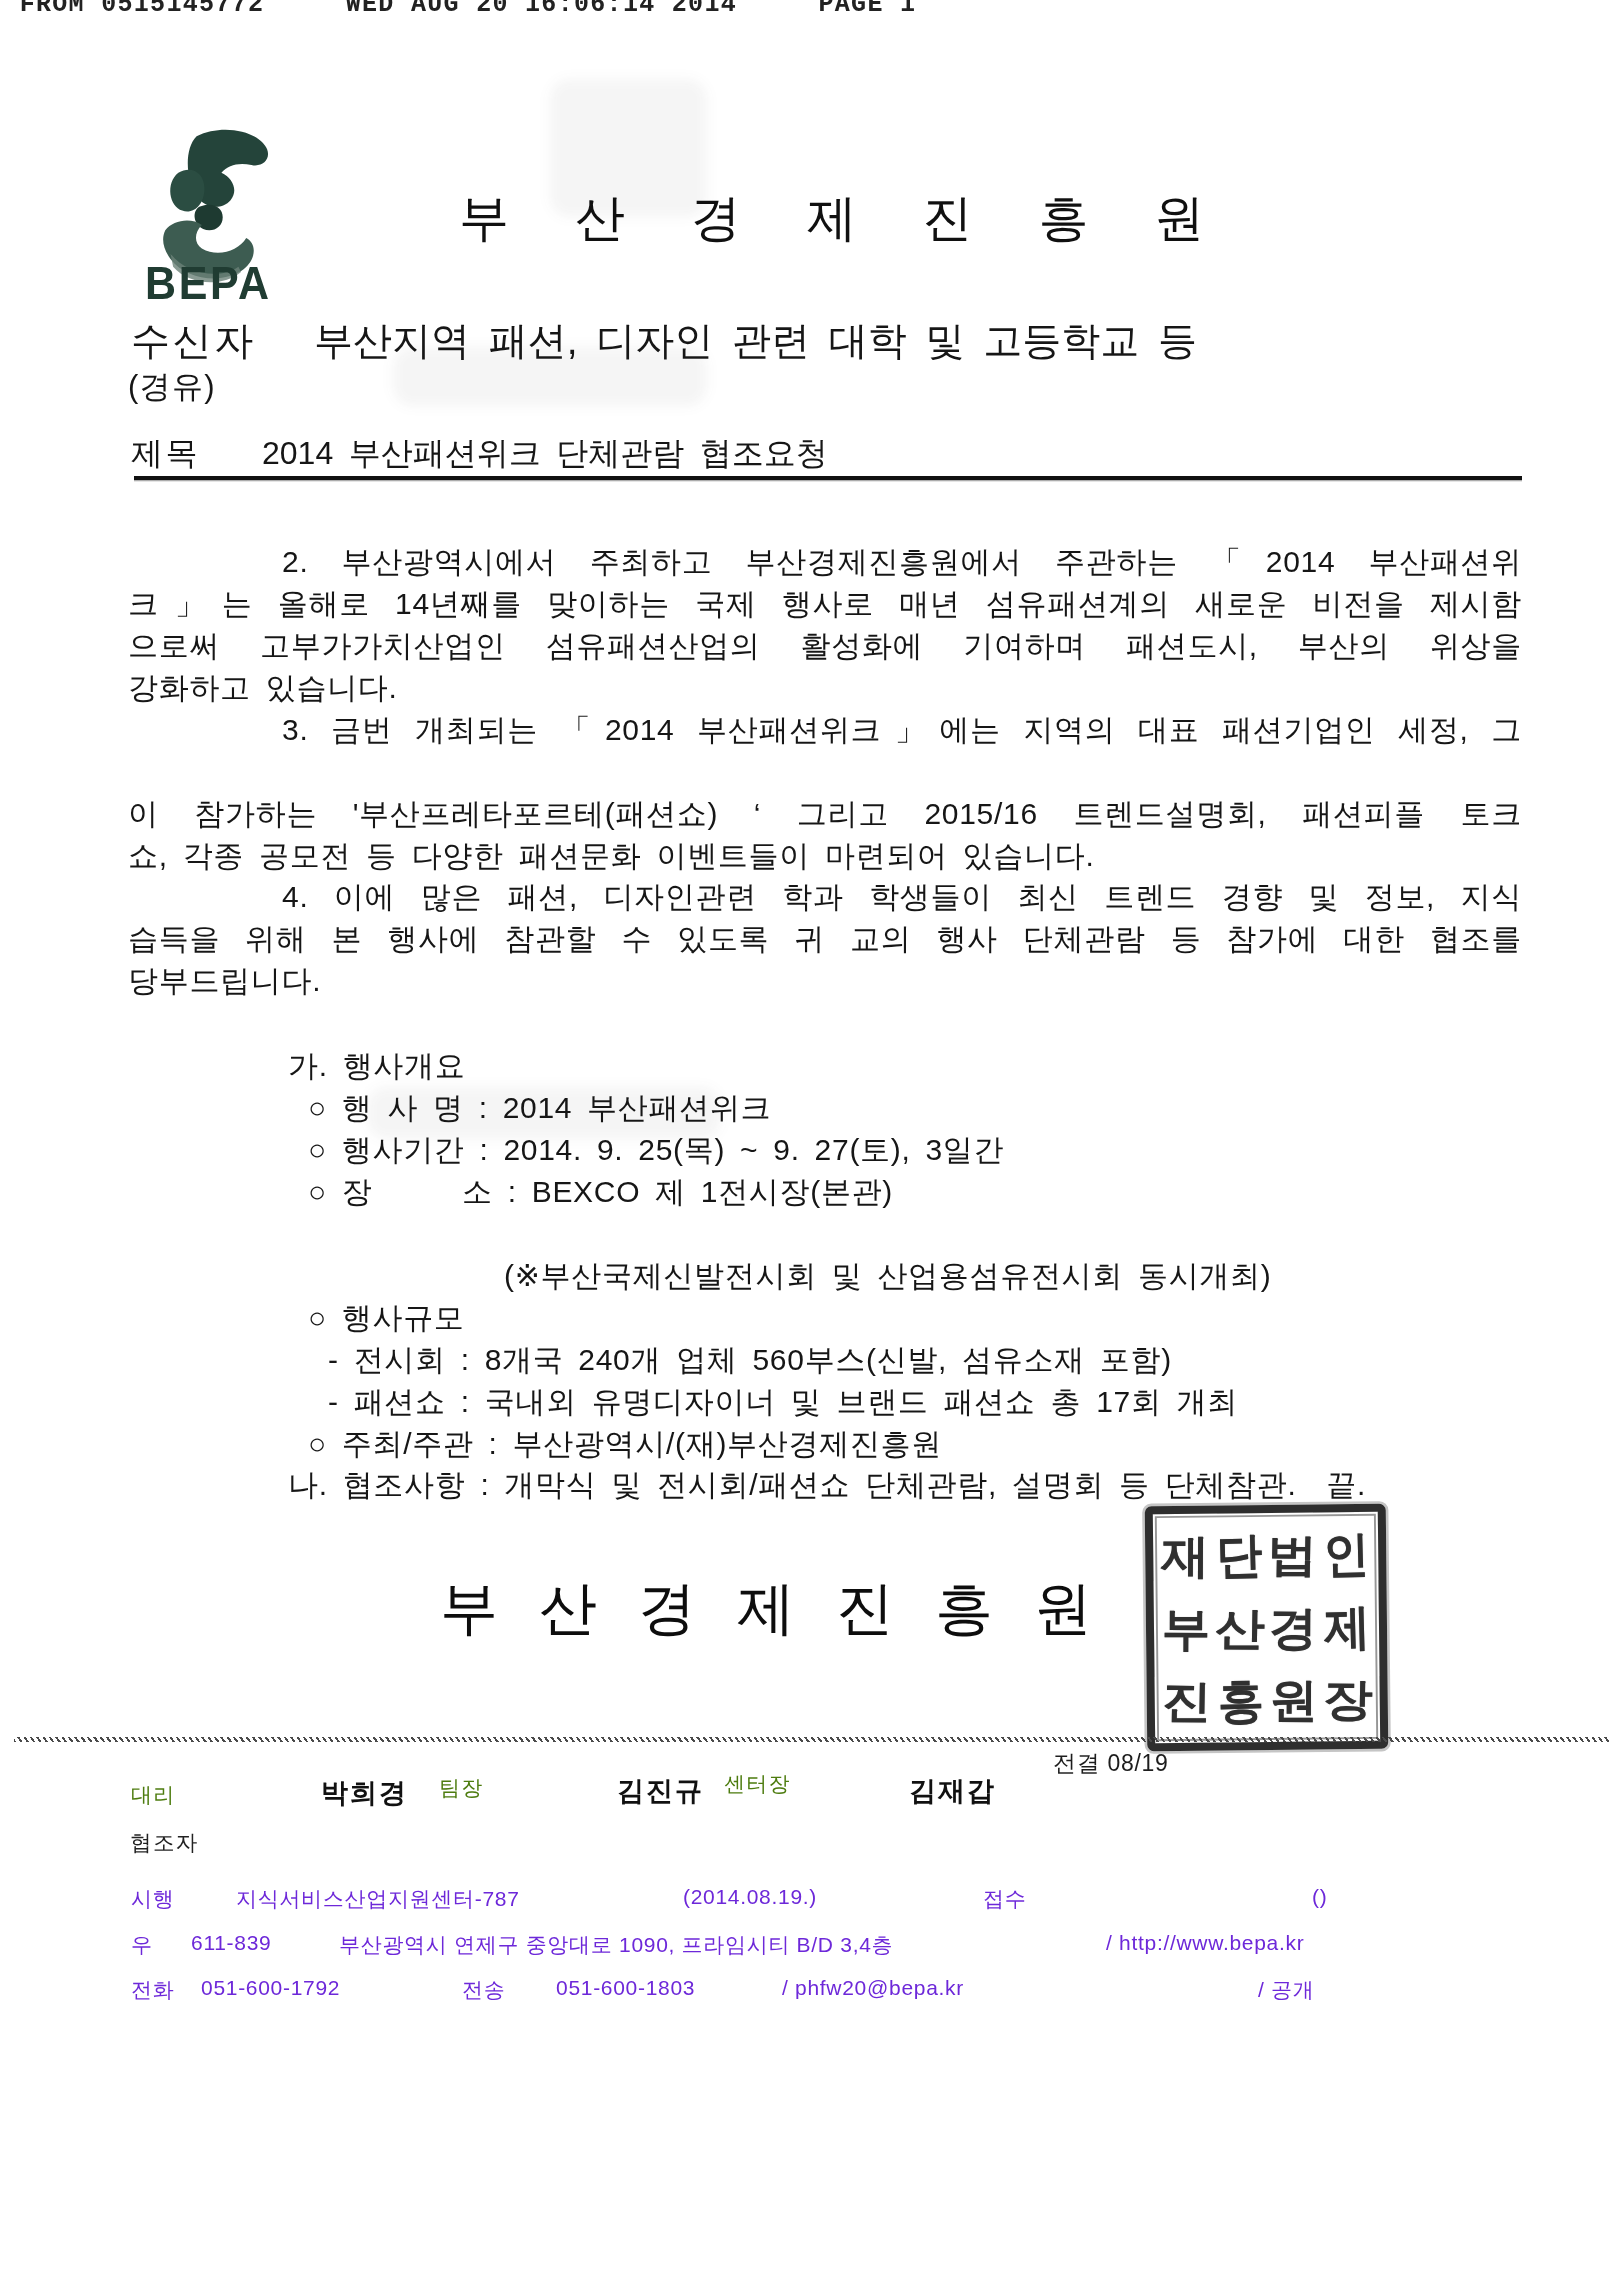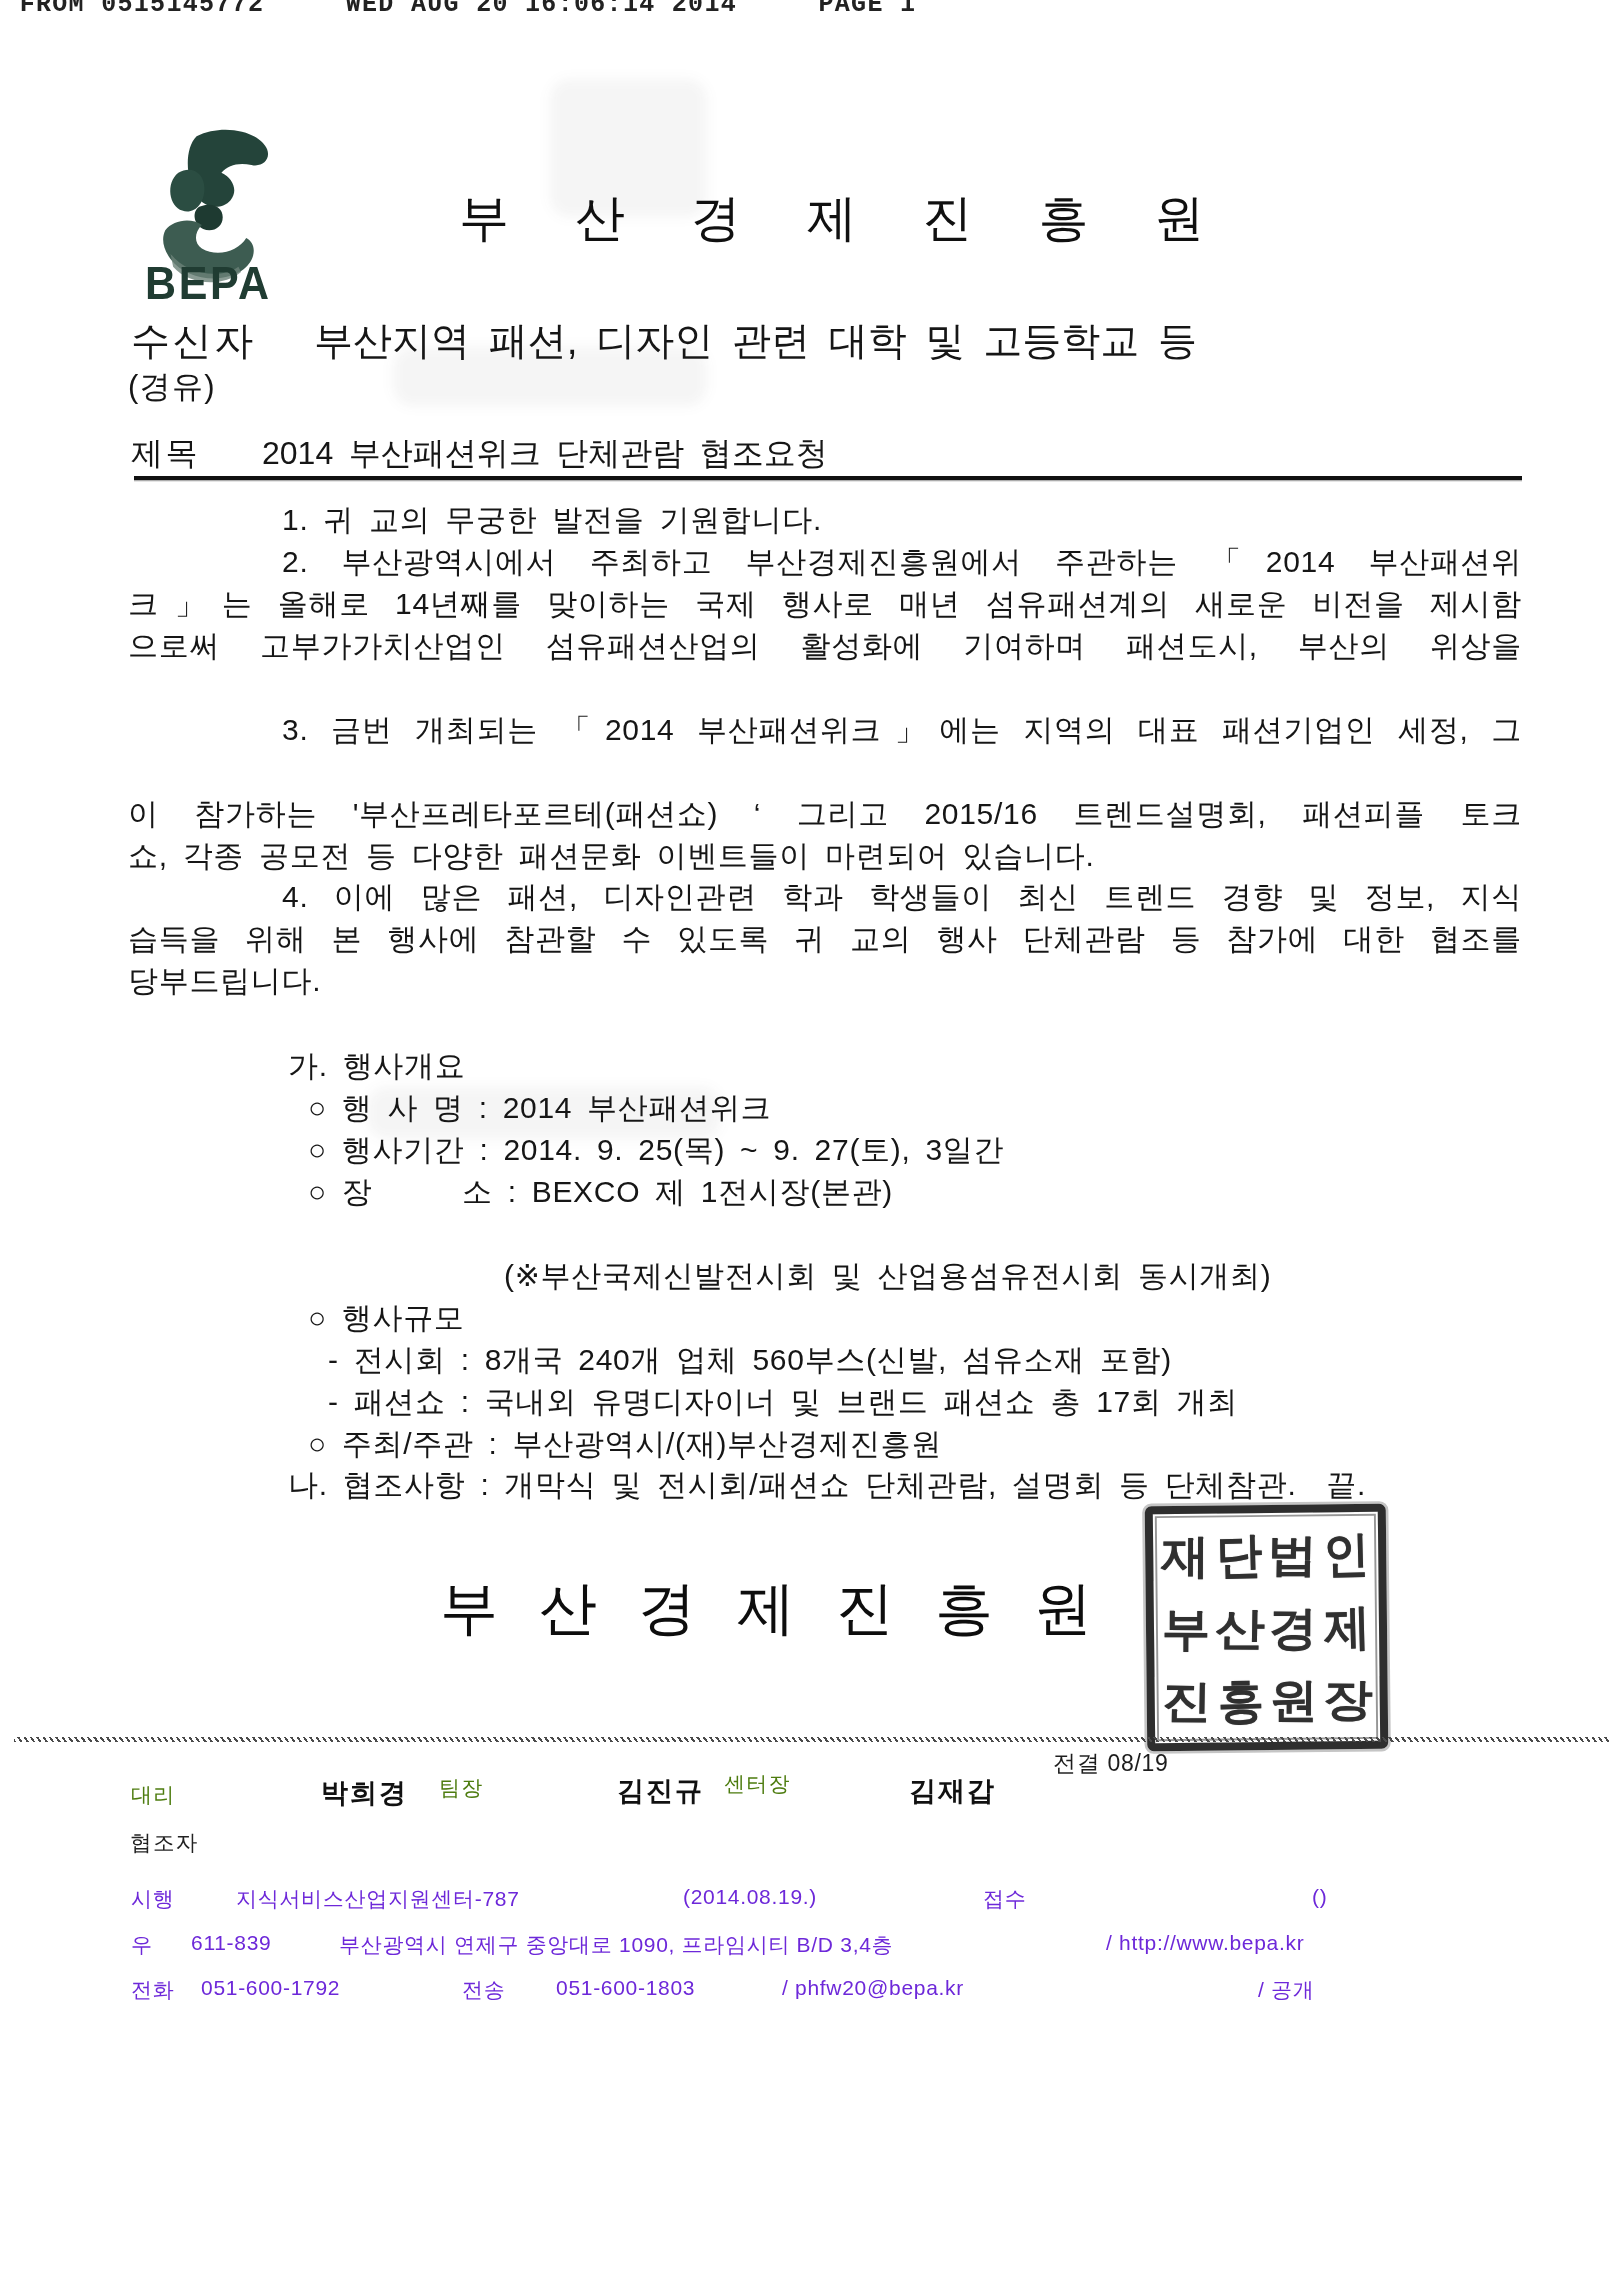--- a/index.html
+++ b/index.html
@@ -86,24 +86,24 @@
   <div class="logo-acronym">BEPA</div>
 
   <div class="org-title">부 산 경 제 진 흥 원</div>
 
   <div class="recipient-row"><span class="lbl">수신자</span><span>부산지역 패션, 디자인 관련 대학 및 고등학교 등</span></div>
   <div class="via-row">(경유)</div>
 
   <div class="subject-row"><span class="lbl">제목</span><span>2014 부산패션위크 단체관람 협조요청</span></div>
   <div class="subject-rule"></div>
 
-  <div class="bl indent" style="top:501px;">1. 귀 교의 무궁한 발전을 기원합니다.</div>
   <div class="bl indent j" style="top:543px;">2. 부산광역시에서 주최하고 부산경제진흥원에서 주관하는 「2014 부산패션위</div>
   <div class="bl j" style="top:585px;">크」는 올해로 14년째를 맞이하는 국제 행사로 매년 섬유패션계의 새로운 비전을 제시함</div>
   <div class="bl j" style="top:627px;">으로써 고부가가치산업인 섬유패션산업의 활성화에 기여하며 패션도시, 부산의 위상을</div>
+  <div class="bl" style="top:669px;">강화하고 있습니다.</div>
   <div class="bl indent j" style="top:711px;">3. 금번 개최되는 「2014 부산패션위크」에는 지역의 대표 패션기업인 세정, 그</div>
   <div class="bl j" style="top:795px;">이 참가하는 '부산프레타포르테(패션쇼) ‘ 그리고 2015/16 트렌드설명회, 패션피플 토크</div>
   <div class="bl" style="top:837px;">쇼, 각종 공모전 등 다양한 패션문화 이벤트들이 마련되어 있습니다.</div>
   <div class="bl indent j" style="top:878px;">4. 이에 많은 패션, 디자인관련 학과 학생들이 최신 트렌드 경향 및 정보, 지식</div>
   <div class="bl j" style="top:920px;">습득을 위해 본 행사에 참관할 수 있도록 귀 교의 행사 단체관람 등 참가에 대한 협조를</div>
   <div class="bl" style="top:962px;">당부드립니다.</div>
 
   <div class="ov" style="left:288px;top:1046px;">가. 행사개요</div>
   <div class="ov" style="left:308px;top:1088px;">○ 행 사 명 : 2014 부산패션위크</div>
   <div class="ov" style="left:308px;top:1130px;">○ 행사기간 : 2014. 9. 25(목) ~ 9. 27(토), 3일간</div>

